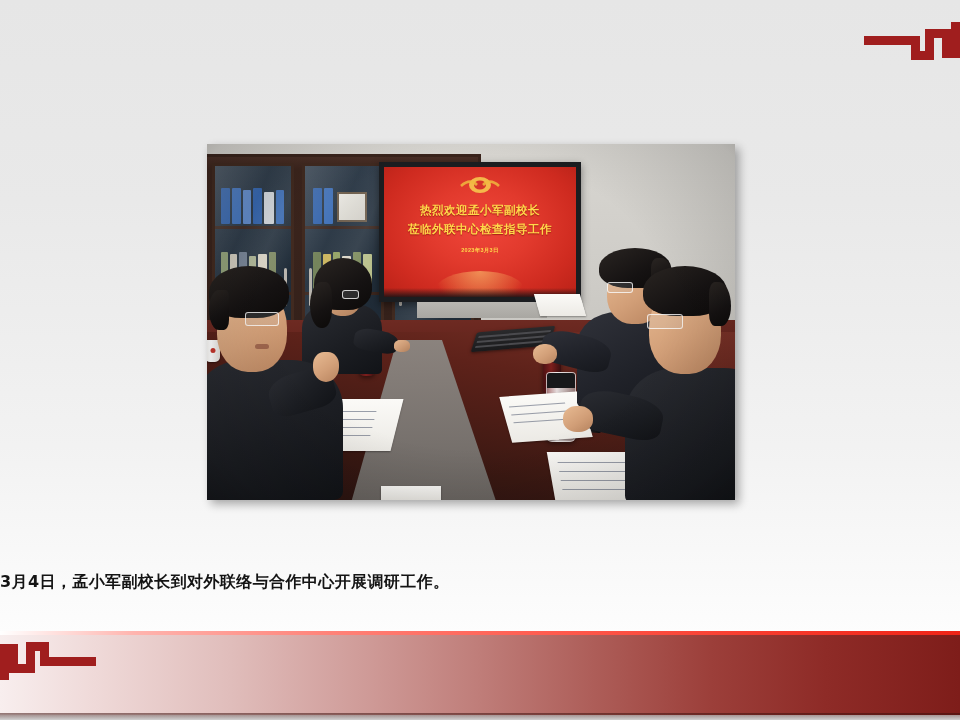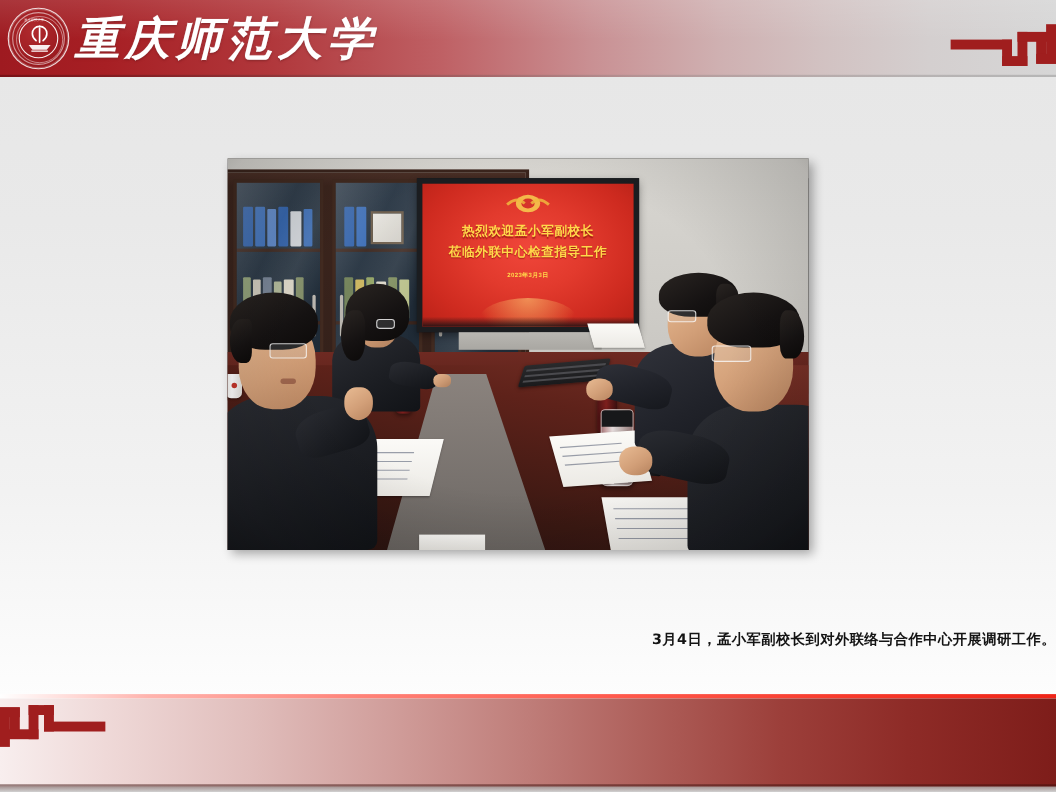--- a/index.html
+++ b/index.html
@@ -230,24 +230,24 @@
 
   
   .photo-vig{
     position:absolute; inset:0; pointer-events:none;
     background:radial-gradient(ellipse at 50% 45%,rgba(0,0,0,0) 52%,rgba(0,0,0,.16) 88%,rgba(0,0,0,.3) 100%);
   }
 
   
   .caption{
     position:absolute; left:0; top:572px; width:960px;
-    text-align:right;
+    text-align:left;
     color:#141414;
     font-family:"DejaVu Sans","Liberation Sans",sans-serif;
-    font-size:13px; font-weight:700;
+    font-size:16px; font-weight:700;
     letter-spacing:.4px;
   }
 
   
   .footer-line{
     position:absolute; left:0; top:631px; width:960px; height:4px;
     background:linear-gradient(to right,#ffffff 0%,#ffb4ae 14%,#ff8379 34%,#ff5a4d 58%,#f73a2c 80%,#ef2417 100%);
   }
   .footer-band{
     position:absolute; left:0; top:635px; width:960px; height:80px;
@@ -258,44 +258,20 @@
   .footer-shadow{
     position:absolute; left:0; top:713px; width:960px; height:7px;
     background:linear-gradient(to bottom,rgba(60,15,12,.55),rgba(0,0,0,.18));
   }
 </style>
 </head>
 <body>
 
 <div class="slide">
 
-  <div class="header">
-    <div class="header-sheen"></div>
-
-    <div class="seal">
-      <div class="ring-outer"></div>
-      <div class="ring-inner"></div>
-      <svg width="56" height="56" viewBox="0 0 56 56" aria-hidden="true">
-        <g fill="none" stroke="#ffffff" stroke-width="1.5" stroke-linecap="round">
-          <path d="M28 16c-4 0-6.6 3-6.6 6.6 0 3 1.8 5 3.4 6.4"></path>
-          <path d="M28 16c4 0 6.6 3 6.6 6.6 0 3-1.8 5-3.4 6.4"></path>
-          <path d="M28 17.5v13"></path>
-        </g>
-        <path d="M18 33h20l-3.5 4.2H21.5z" fill="#ffffff" opacity=".92"></path>
-        <path d="M20.5 38.5h15" stroke="#ffffff" stroke-width="1.2"></path>
-        <g fill="#ffffff" opacity=".8" font-size="3" font-family="serif">
-          <text x="14" y="11">重庆师范大学</text>
-        </g>
-        <circle cx="28" cy="28" r="21" fill="none" stroke="#ffffff" stroke-width=".7" opacity=".6"></circle>
-      </svg>
-    </div>
-
-    <div class="uni-name">重庆师范大学</div>
-    <div class="header-bottomline"></div>
-  </div>
 
   <div class="meander-tr">
     <svg width="96" height="58" viewBox="0 0 96 58" aria-hidden="true">
       <g fill="#a01e1e">
         <rect x="0" y="28" width="56" height="9"></rect>
         <rect x="47" y="28" width="9" height="24"></rect>
         <rect x="47" y="43" width="23" height="9"></rect>
         <rect x="61" y="21" width="9" height="31"></rect>
         <rect x="61" y="21" width="30" height="9"></rect>
         <rect x="78" y="28" width="9" height="22"></rect>

